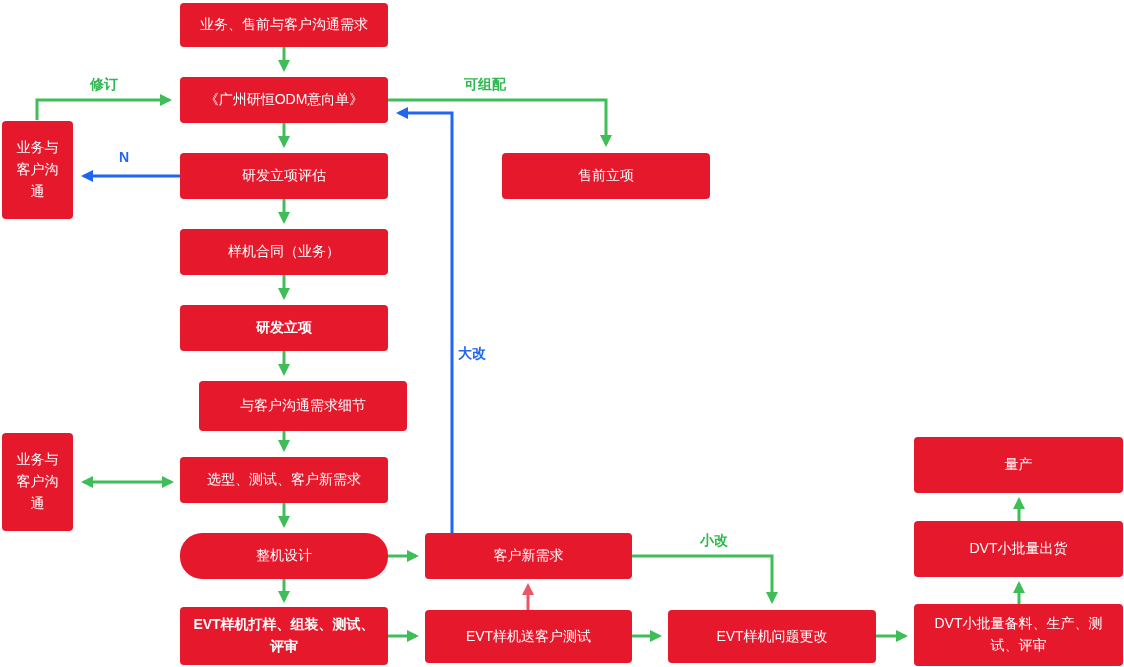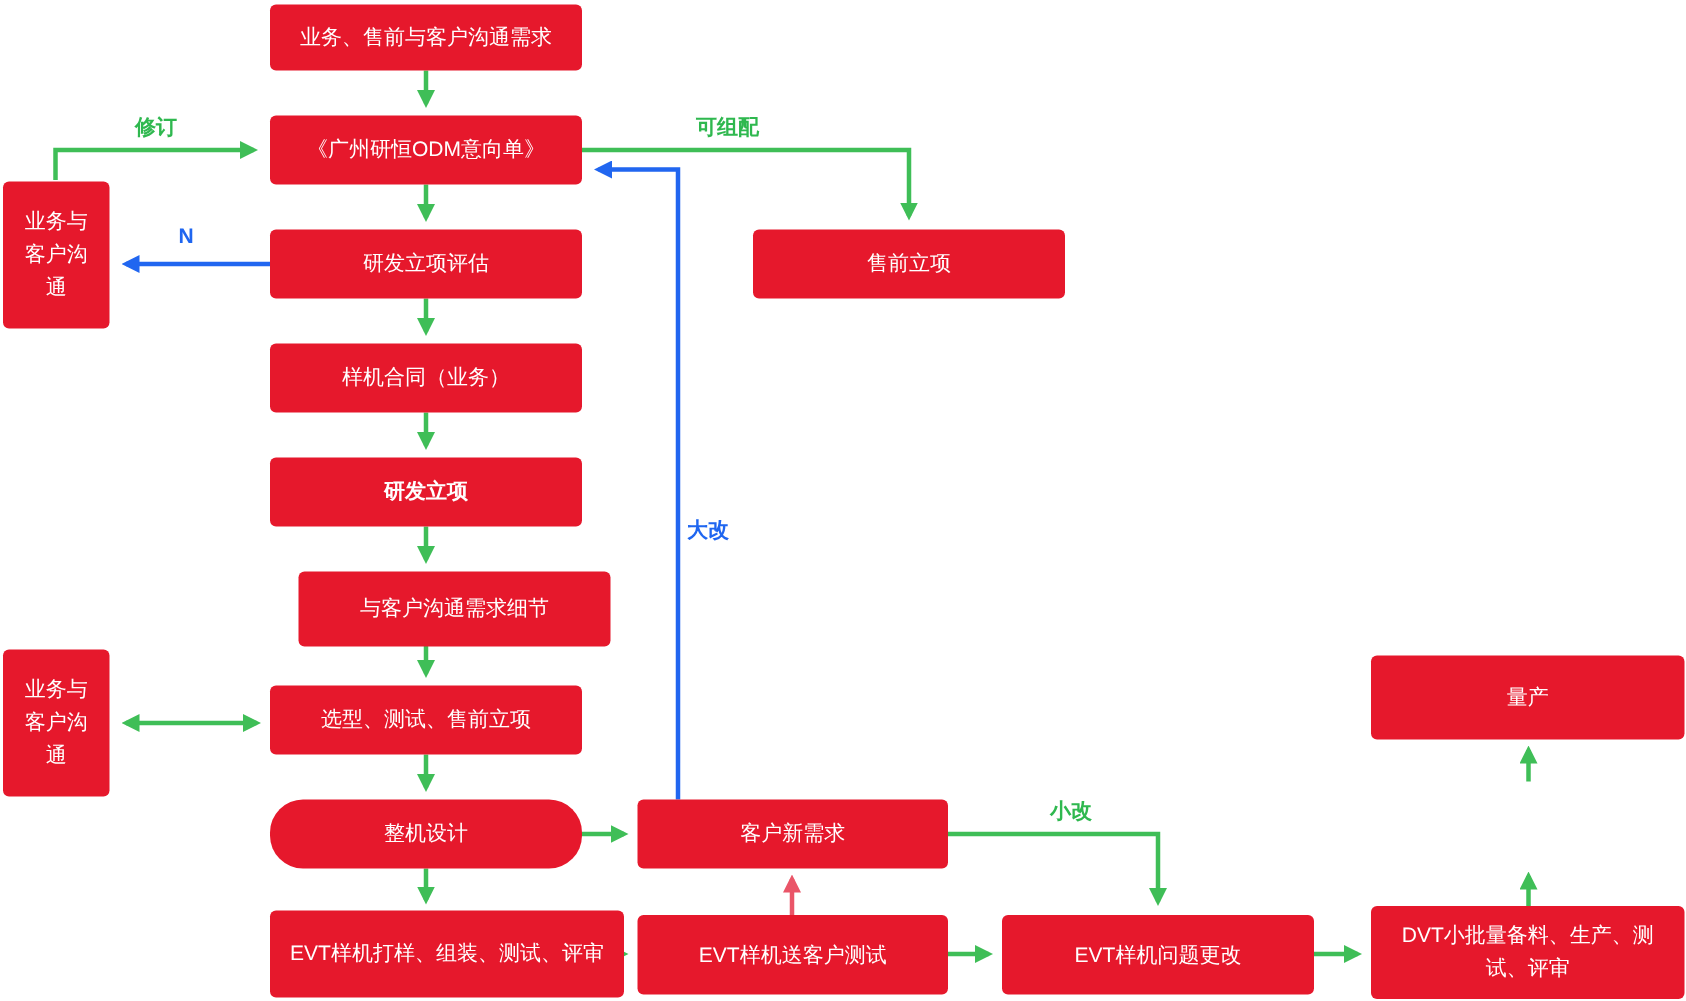--- a/index.html
+++ b/index.html
@@ -89,34 +89,35 @@
     <path d="M1019,604 L1019,584" stroke="#3fbe57" stroke-width="3" fill="none" marker-end="url(#ah-green)"></path>
     <path d="M1019,521 L1019,500" stroke="#3fbe57" stroke-width="3" fill="none" marker-end="url(#ah-green)"></path>
   </svg>
 
   <div class="node" style="left:180px;top:77px;width:208px;height:46px;">《广州研恒ODM意向单》</div>
   <div class="node" style="left:180px;top:3px;width:208px;height:44px;">业务、售前与客户沟通需求</div>
   <div class="node" style="left:180px;top:153px;width:208px;height:46px;">研发立项评估</div>
   <div class="node" style="left:180px;top:229px;width:208px;height:46px;">样机合同（业务）</div>
   <div class="node" style="left:180px;top:305px;width:208px;height:46px;font-weight:bold;">研发立项</div>
   <div class="node" style="left:180px;top:381px;width:208px;height:50px;margin-left:19px;">与客户沟通需求细节</div>
-  <div class="node" style="left:180px;top:457px;width:208px;height:46px;">选型、测试、售前立项</div>
+  <div class="node" style="left:180px;top:457px;width:208px;height:46px;">选型、测试、客户新需求</div>
   <div class="node" style="left:180px;top:533px;width:208px;height:46px;border-radius:22px;">整机设计</div>
-  <div class="node" style="left:180px;top:607px;width:236px;height:58px;">EVT样机打样、组装、测试、评审</div>
+  <div class="node" style="left:180px;top:607px;width:208px;height:58px;font-weight:bold;">EVT样机打样、组装、测试、评审</div>
 
   <div class="node" style="left:502px;top:153px;width:208px;height:46px;">售前立项</div>
 
   <div class="node" style="left:2px;top:121px;width:71px;height:98px;">业务与客户沟通</div>
   <div class="node" style="left:2px;top:433px;width:71px;height:98px;">业务与客户沟通</div>
 
   <div class="node" style="left:425px;top:533px;width:207px;height:46px;">客户新需求</div>
   <div class="node" style="left:425px;top:610px;width:207px;height:53px;">EVT样机送客户测试</div>
   <div class="node" style="left:668px;top:610px;width:208px;height:53px;">EVT样机问题更改</div>
 
   <div class="node" style="left:914px;top:604px;width:209px;height:62px;">DVT小批量备料、生产、测试、评审</div>
+  <div class="node" style="left:914px;top:521px;width:209px;height:56px;">DVT小批量出货</div>
   <div class="node" style="left:914px;top:437px;width:209px;height:56px;">量产</div>
 
   <div class="edge-label green" style="left:90px;top:76px;text-align:right;">修订</div>
   <div class="edge-label blue" style="left:119px;top:149px;">N</div>
   <div class="edge-label green" style="left:464px;top:76px;">可组配</div>
   <div class="edge-label blue" style="left:458px;top:345px;">大改</div>
   <div class="edge-label green" style="left:700px;top:532px;">小改</div>
 
 </div>
 

